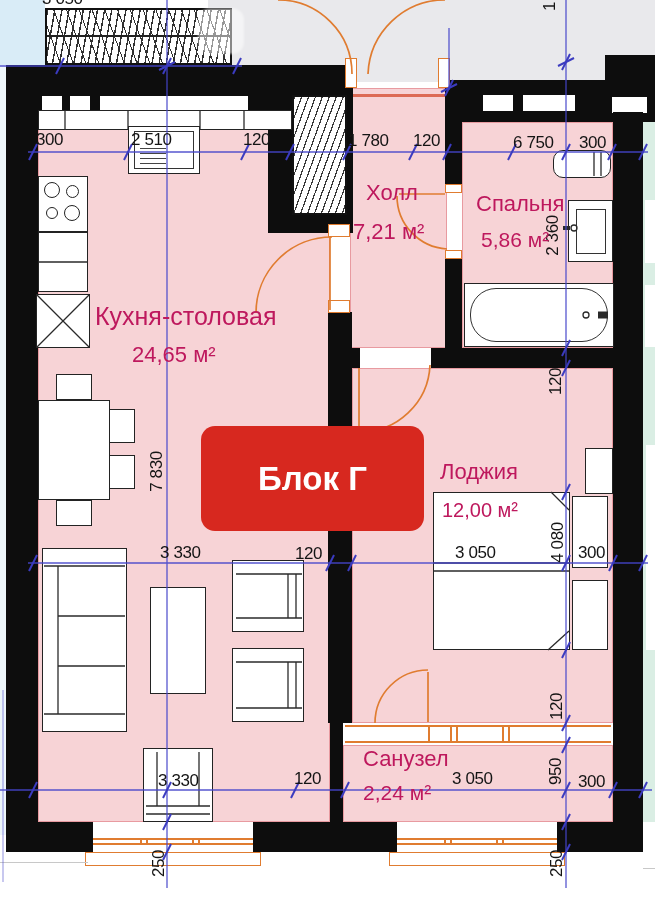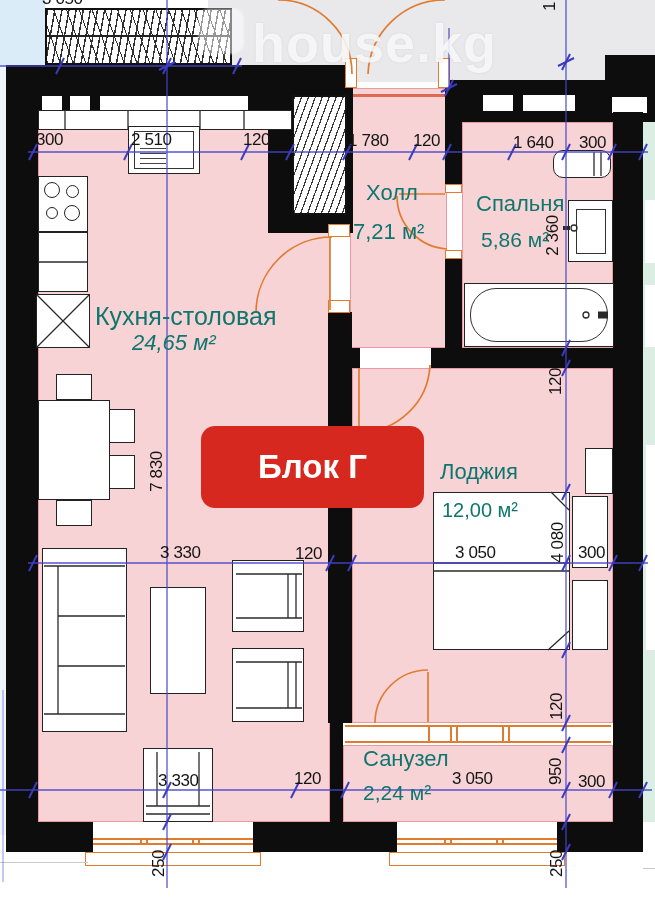--- a/index.html
+++ b/index.html
@@ -7,21 +7,21 @@
          font-family:"Liberation Sans",sans-serif;}
   .abs{position:absolute;box-sizing:border-box;}
   .wall{background:#0d0d0d;}
   .room{background:#f7d3d6;border:1px solid #e89aa0;}
   .fixt{background:#fff;border:1.6px solid #232323;}
   .slot{background:#fff;}
   .oj{background:#fff;border:1.5px solid #e07c30;}
   .oline{background:#e07c30;}
   .dim{font-size:17px;line-height:1;color:#141414;letter-spacing:-0.4px;white-space:nowrap;}
   .rot{width:64px;text-align:center;transform:rotate(-90deg);}
-  .rlabel{font-size:22px;line-height:1;color:#0f766e;white-space:nowrap;}
+  .rlabel{font-size:22px;line-height:1;color:#be185d;white-space:nowrap;}
   .circ{border:1.5px solid #232323;border-radius:50%;background:#fff;}
   svg{position:absolute;left:0;top:0;pointer-events:none;}
   #badge{background:#d7281f;border-radius:14px;color:#fff;text-align:center;
          display:flex;flex-direction:column;justify-content:center;gap:6px;}
   #badge .b1{font-size:33px;font-weight:bold;}
   #badge .b2{font-size:30px;font-weight:bold;}
   #wm{font-size:54px;font-weight:bold;color:rgba(252,252,252,.82);
       text-shadow:0 0 2px rgba(170,170,170,.35);letter-spacing:1px;}
 </style>
 </head>
@@ -265,21 +265,21 @@
         <line x1="233" y1="74" x2="241" y2="58"></line>
     </g>
   </svg>
 
   <div class="abs dim" style="left:42px;top:-10px;">3 050</div>
   <div class="abs dim" style="left:36px;top:131px;">300</div>
   <div class="abs dim" style="left:131px;top:131px;">2 510</div>
   <div class="abs dim" style="left:243px;top:131px;">120</div>
   <div class="abs dim" style="left:348px;top:132px;">1 780</div>
   <div class="abs dim" style="left:413px;top:132px;">120</div>
-  <div class="abs dim" style="left:513px;top:134px;">1 640</div>
+  <div class="abs dim" style="left:513px;top:134px;">6 750</div>
   <div class="abs dim" style="left:579px;top:134px;">300</div>
 
   <div class="abs dim" style="left:160px;top:544px;">3 330</div>
   <div class="abs dim" style="left:295px;top:545px;">120</div>
   <div class="abs dim" style="left:455px;top:544px;">3 050</div>
   <div class="abs dim" style="left:578px;top:544px;">300</div>
 
   <div class="abs dim" style="left:158px;top:772px;">3 330</div>
   <div class="abs dim" style="left:294px;top:770px;">120</div>
   <div class="abs dim" style="left:452px;top:770px;">3 050</div>
@@ -290,30 +290,29 @@
 
   <div class="abs dim rot" style="left:517px;top:-2px;">1</div>
   <div class="abs dim rot" style="left:520px;top:227px;">2 360</div>
   <div class="abs dim rot" style="left:523px;top:373px;">120</div>
   <div class="abs dim rot" style="left:525px;top:534px;">4 080</div>
   <div class="abs dim rot" style="left:524px;top:698px;">120</div>
   <div class="abs dim rot" style="left:523px;top:763px;">950</div>
   <div class="abs dim rot" style="left:524px;top:855px;">250</div>
 
   <div class="abs rlabel" style="left:95px;top:304px;font-size:25px;">Кухня-столовая</div>
-  <div class="abs rlabel" style="left:132px;top:332px;font-style:italic;">24,65 м²</div>
+  <div class="abs rlabel" style="left:132px;top:344px;">24,65 м²</div>
   <div class="abs rlabel" style="left:366px;top:182px;">Холл</div>
   <div class="abs rlabel" style="left:353px;top:221px;">7,21 м²</div>
   <div class="abs rlabel" style="left:476px;top:193px;">Спальня</div>
   <div class="abs rlabel" style="left:481px;top:229px;font-size:21px;">5,86 м²</div>
   <div class="abs rlabel" style="left:440px;top:461px;">Лоджия</div>
   <div class="abs rlabel" style="left:442px;top:500px;font-size:20px;">12,00 м²</div>
   <div class="abs rlabel" style="left:363px;top:748px;">Санузел</div>
   <div class="abs rlabel" style="left:363px;top:782px;font-size:21px;">2,24 м²</div>
 
-  <div id="badge" class="abs" style="left:201px;top:426px;width:223px;height:82px;align-items:center;">
+  <div id="badge" class="abs" style="left:201px;top:426px;width:223px;height:105px;align-items:center;">
     <div class="b1">Блок Г</div>
   </div>
 
   <div class="abs" style="left:198px;top:8px;width:46px;height:46px;border-radius:12px;background:rgba(255,255,255,.5);filter:blur(1px);"></div>
-  <div id="wm" class="abs" style="left:252px;top:12px;">house.kg</div>
 
 </div>
 
 </body></html>

